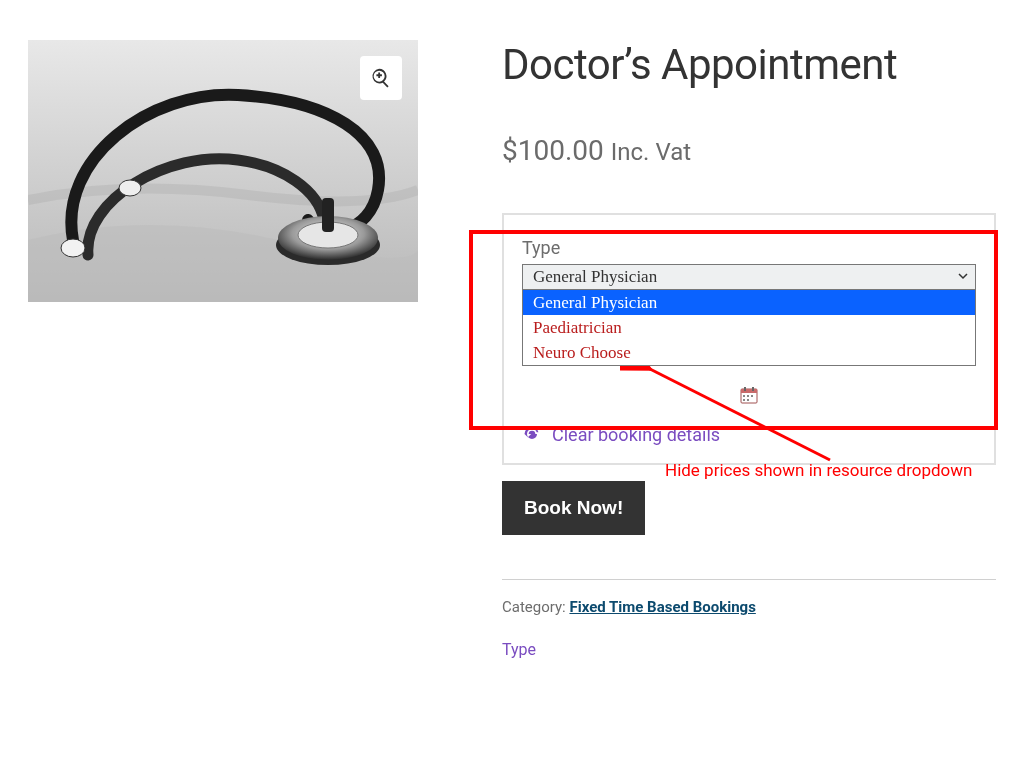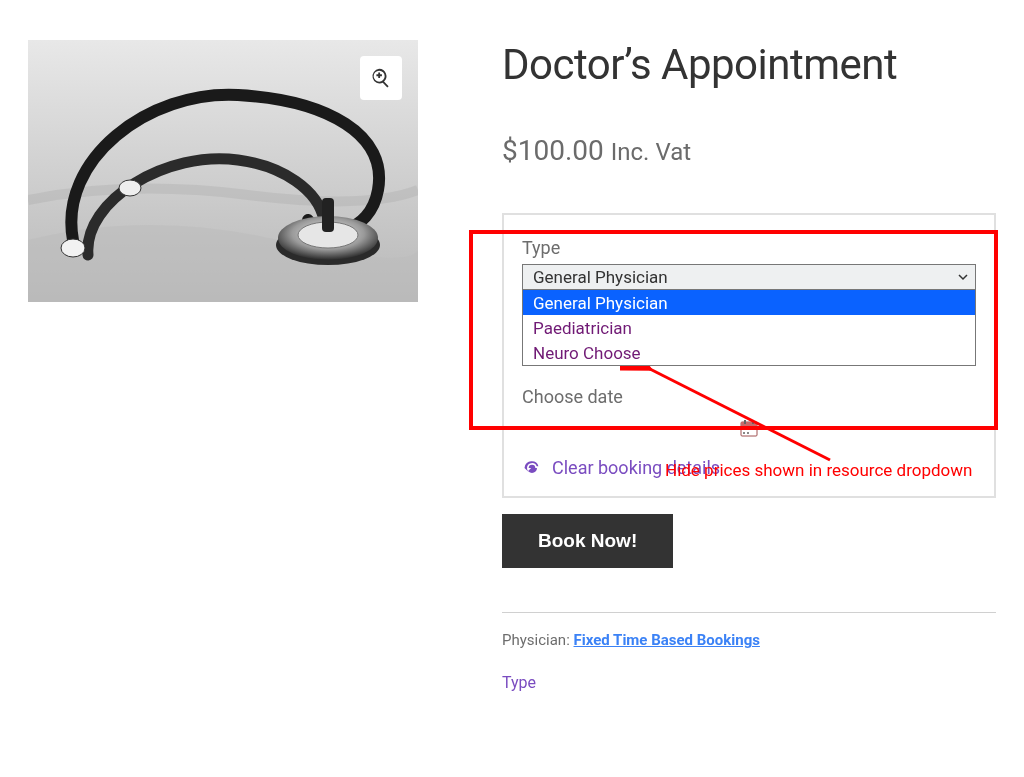--- a/index.html
+++ b/index.html
@@ -75,20 +75,21 @@
     margin-bottom: 16px;
   }
   .type-label, .choose-date-label {
     color: #6d6d6d;
     font-size: 18px;
     margin-bottom: 6px;
   }
   .select-wrap {
     position: relative;
     margin-bottom: 18px;
+    font-family: Liberation Serif, serif;
   }
   .select-head {
     border: 1px solid #777;
     background: #eef0f1;
     height: 26px;
     display:flex;
     align-items:center;
     padding: 0 8px 0 10px;
     font-size:17px;
     color:#333;
@@ -102,21 +103,21 @@
     position:absolute;
     left:0; right:0; top:26px;
     border:1px solid #777;
     border-top:none;
     background:#fff;
     z-index:5;
   }
   .option {
     padding: 2px 10px;
     font-size:17px;
-    color:#701a75;
+    color:#b91c1c;
     cursor:pointer;
     height:25px;
     display:flex;
     align-items:center;
   }
   .option.selected {
     background:#0a62ff;
     color:#fff;
   }
   .options-spacer { height: 78px; } 
@@ -124,50 +125,49 @@
   .choose-date-label { margin-top: 4px; }
   .date-row {
     display:flex; justify-content:center;
     margin: 12px 0 20px 0;
   }
   .date-row .cal-icon {
     width:18px; height:18px;
   }
   .clear-row {
     display:flex;
-    align-items:center;
     gap:10px;
     color:#7a4cc0;
     font-size:18px;
     cursor:pointer;
   }
   .clear-row svg { width:20px; height:20px; fill:#7a4cc0; }
 
   .book-btn {
     background:#333;
     color:#fff;
     border:none;
     font-size:19px;
     font-weight:700;
-    padding: 16px 36px;
+    padding: 16px 22px;
     cursor:pointer;
     margin-bottom: 44px;
   }
 
   hr.meta-sep {
     border:none;
     border-top:1px solid #d0d0d0;
     margin-bottom:18px;
   }
   .cat-line {
     font-size:15px;
     color:#6d6d6d;
     margin-bottom:24px;
   }
-  .cat-line a { color:#3b82f6; font-weight:700; text-decoration:underline; }
+  .cat-line a { color:#0c4a6e; font-weight:700; text-decoration:underline; }
   .edit-link {
     color:#7a4cc0;
     font-size:16px;
     text-decoration:none;
     cursor:pointer;
   }
 
   
   .anno-box {
     position:absolute;
@@ -254,21 +254,20 @@
           </span>
         </div>
         <div class="options">
           <div class="option selected">General Physician</div>
           <div class="option">Paediatrician</div>
           <div class="option">Neuro Choose</div>
         </div>
         <div class="options-spacer"></div>
       </div>
 
-      <div class="choose-date-label">Choose date</div>
 
       <div class="date-row">
         <svg class="cal-icon" viewBox="0 0 18 18">
           <rect x="1" y="3" width="16" height="14" rx="1" fill="#fff" stroke="#a05050"></rect>
           <rect x="1" y="3" width="16" height="4" fill="#c96b6b"></rect>
           <rect x="4" y="1" width="2" height="4" fill="#666"></rect>
           <rect x="12" y="1" width="2" height="4" fill="#666"></rect>
           <rect x="3" y="9" width="2" height="2" fill="#888"></rect>
           <rect x="7" y="9" width="2" height="2" fill="#888"></rect>
           <rect x="11" y="9" width="2" height="2" fill="#888"></rect>
@@ -284,21 +283,21 @@
         <span>Clear booking details</span>
       </div>
 
     </div>
 
     <button class="book-btn">Book Now!</button>
 
     <hr class="meta-sep">
 
     <div class="cat-line">
-      <span>Physician: </span><a href="#">Fixed Time Based Bookings</a>
+      <span>Category: </span><a href="#">Fixed Time Based Bookings</a>
     </div>
 
     <a class="edit-link" href="#">Type</a>
 
   </div>
 </div>
 
 <div class="anno-box" style="left:469px; top:230px; width:529px; height:200px;"></div>
 
 <svg class="anno-arrow" style="left:620px; top:350px; width:230px; height:120px;">

